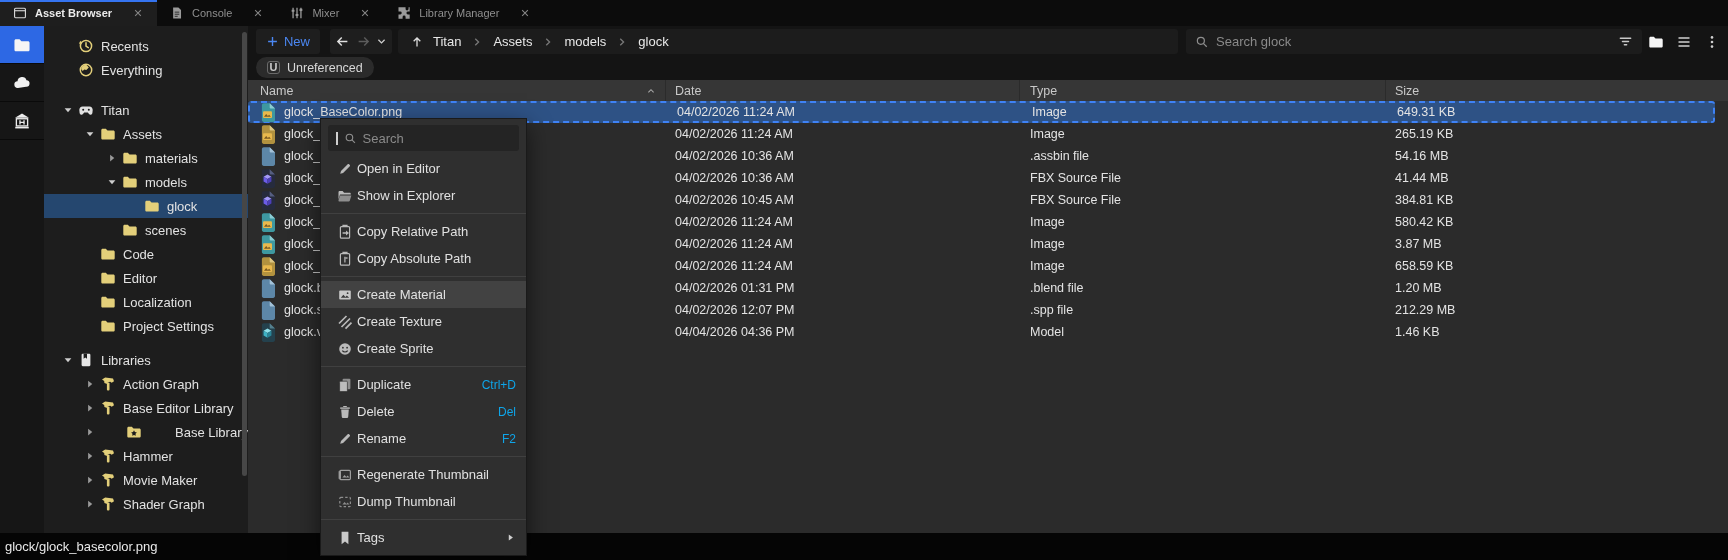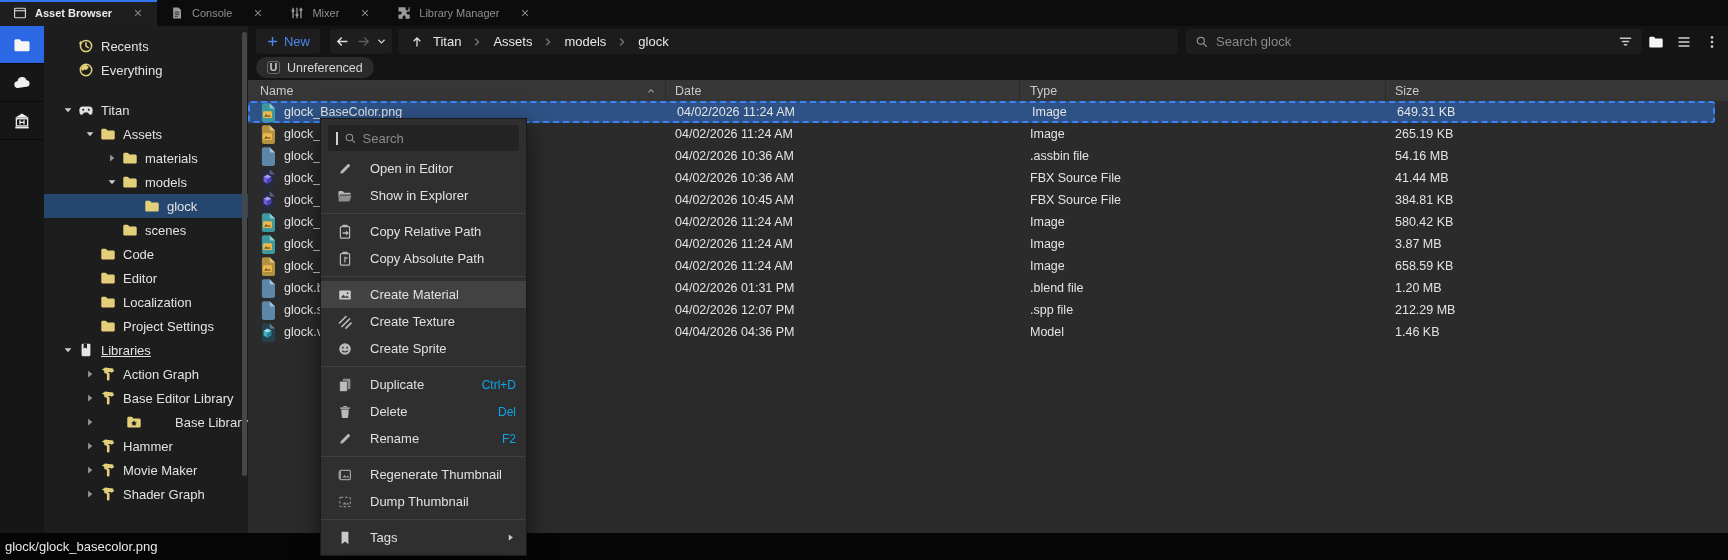--- a/index.html
+++ b/index.html
@@ -87,21 +87,21 @@
                display:flex; align-items:center; padding-left:5px; font-size:13px; color:#e8e8e8; }
 
   
   .ctxmenu { position:absolute; left:320px; top:118px; width:207px; background:#2f2f2f;
              border:1px solid #1a1a1a; box-shadow:0 8px 22px rgba(0,0,0,.55);
              padding:6px 0 4px; z-index:10; }
   .msearch { margin:0 7px 4px; height:26px; background:#242424; border-radius:3px;
              display:flex; align-items:center; gap:6px; padding:0 8px; font-size:13px; color:#8a8a8a; }
   .msearch .tcaret { width:1.5px; height:13px; background:#cfcfcf; }
   .msearch .icon { width:13px; height:13px; }
-  .mitem { height:27px; display:flex; align-items:center; gap:17px; padding:0 10px 0 16px;
+  .mitem { height:27px; display:flex; align-items:center; gap:4px; padding:0 10px 0 16px;
            font-size:13px; color:#e0e0e0; }
   .mitem .micon { width:16px; height:16px; }
   .mitem.highlight { background:#424242; }
   .mitem .shortcut { margin-left:auto; color:#0ea5e9; font-size:12px; }
   .mitem .subarrow { margin-left:auto; width:11px; height:11px; }
   .msep { height:1px; background:#404040; margin:4px 0; }
 </style>
 </head>
 <body>
 
@@ -328,21 +328,21 @@
         </div>
         <div class="tree-row" style="padding-left: 36px;">
           <span class="caret"></span>
           <span class="icon ticon">
             <svg viewBox="0 0 16 16">
               <path fill="#e3cf7a" d="M1.3 4.2c0-.8.6-1.4 1.4-1.4h3.1l1.7 1.8h5.8c.8 0 1.4.6 1.4 1.4v6.2c0 .8-.6 1.4-1.4 1.4H2.7c-.8 0-1.4-.6-1.4-1.4z"></path>
             </svg>
           </span>
           <span>Project Settings</span>
         </div>
-        <div class="tree-row" style="padding-left: 14px; text-decoration: underline;">
+        <div class="tree-row" style="margin-top: 10px; padding-left: 14px;">
           <span class="icon caret">
             <svg viewBox="0 0 16 16">
               <path fill="#cfcfcf" d="M3.5 5.5h9L8 11z"></path>
             </svg>
           </span>
           <span class="icon ticon">
             <svg viewBox="0 0 16 16">
               <rect x="3.6" y="1.8" width="8.8" height="12.4" rx="1.1" fill="#e6e6e6"></rect>
               <path d="M5.6 1.8v5l1.7-1.3L9 6.8v-5z" fill="#1d1d1d"></path>
             </svg>

